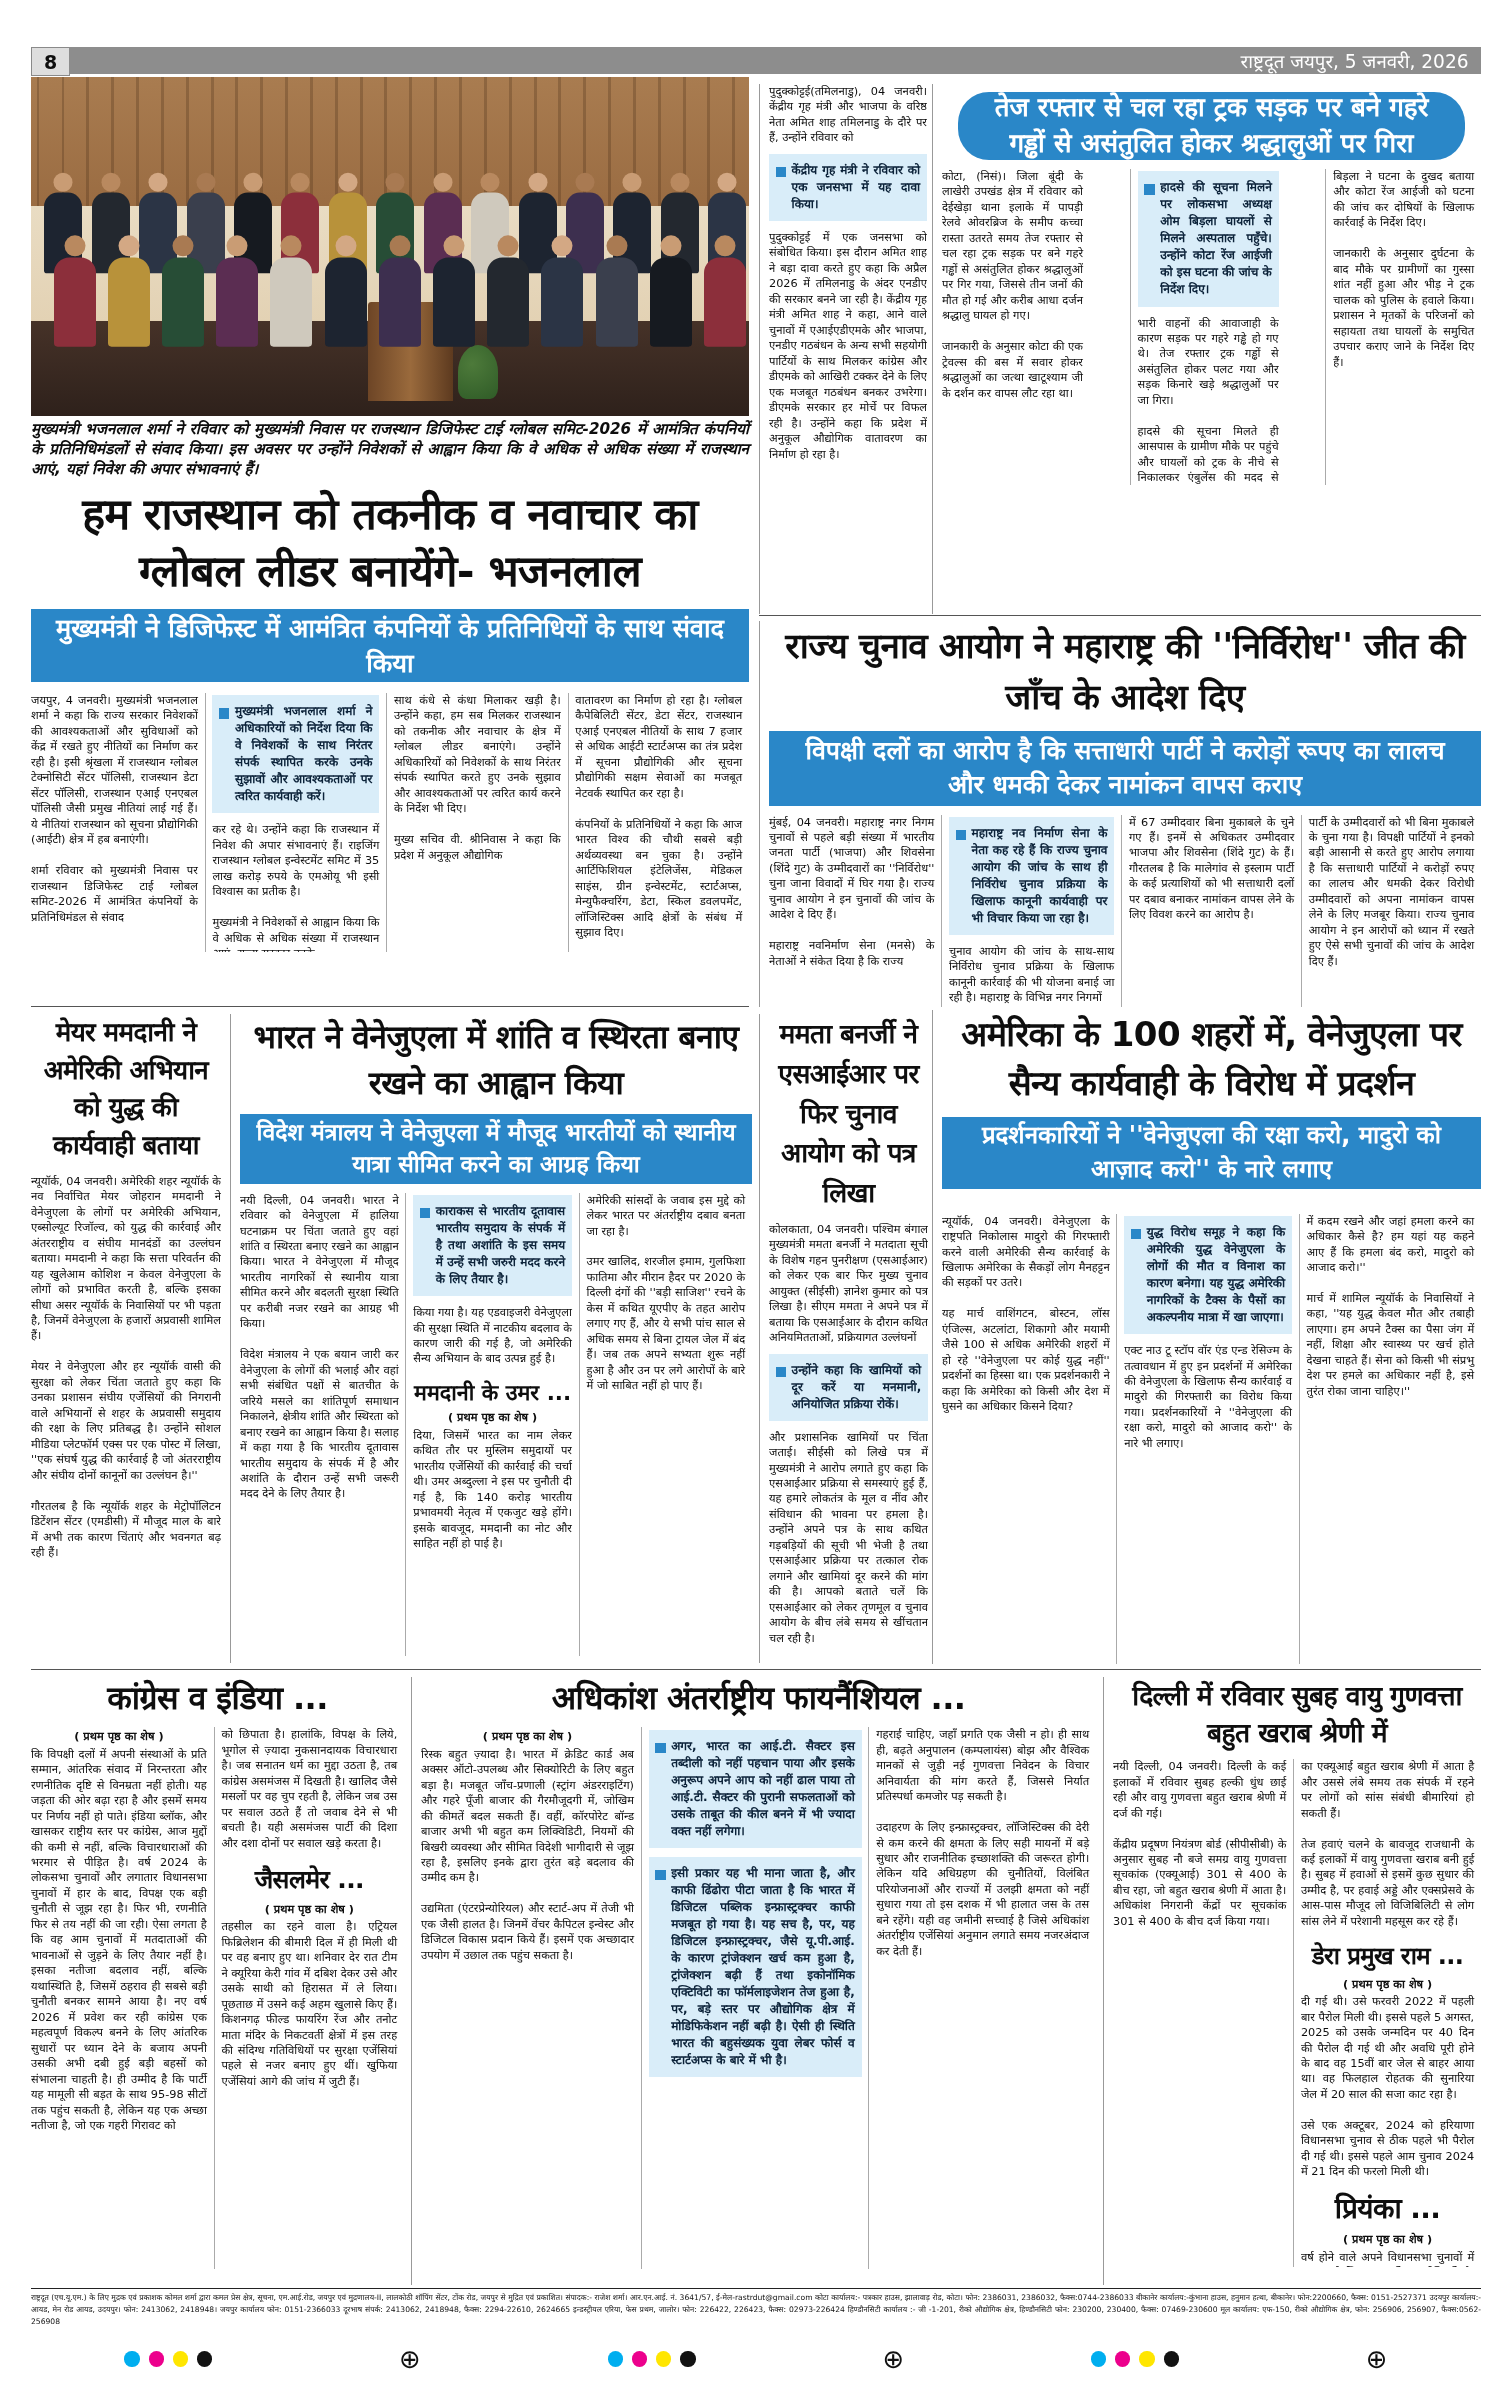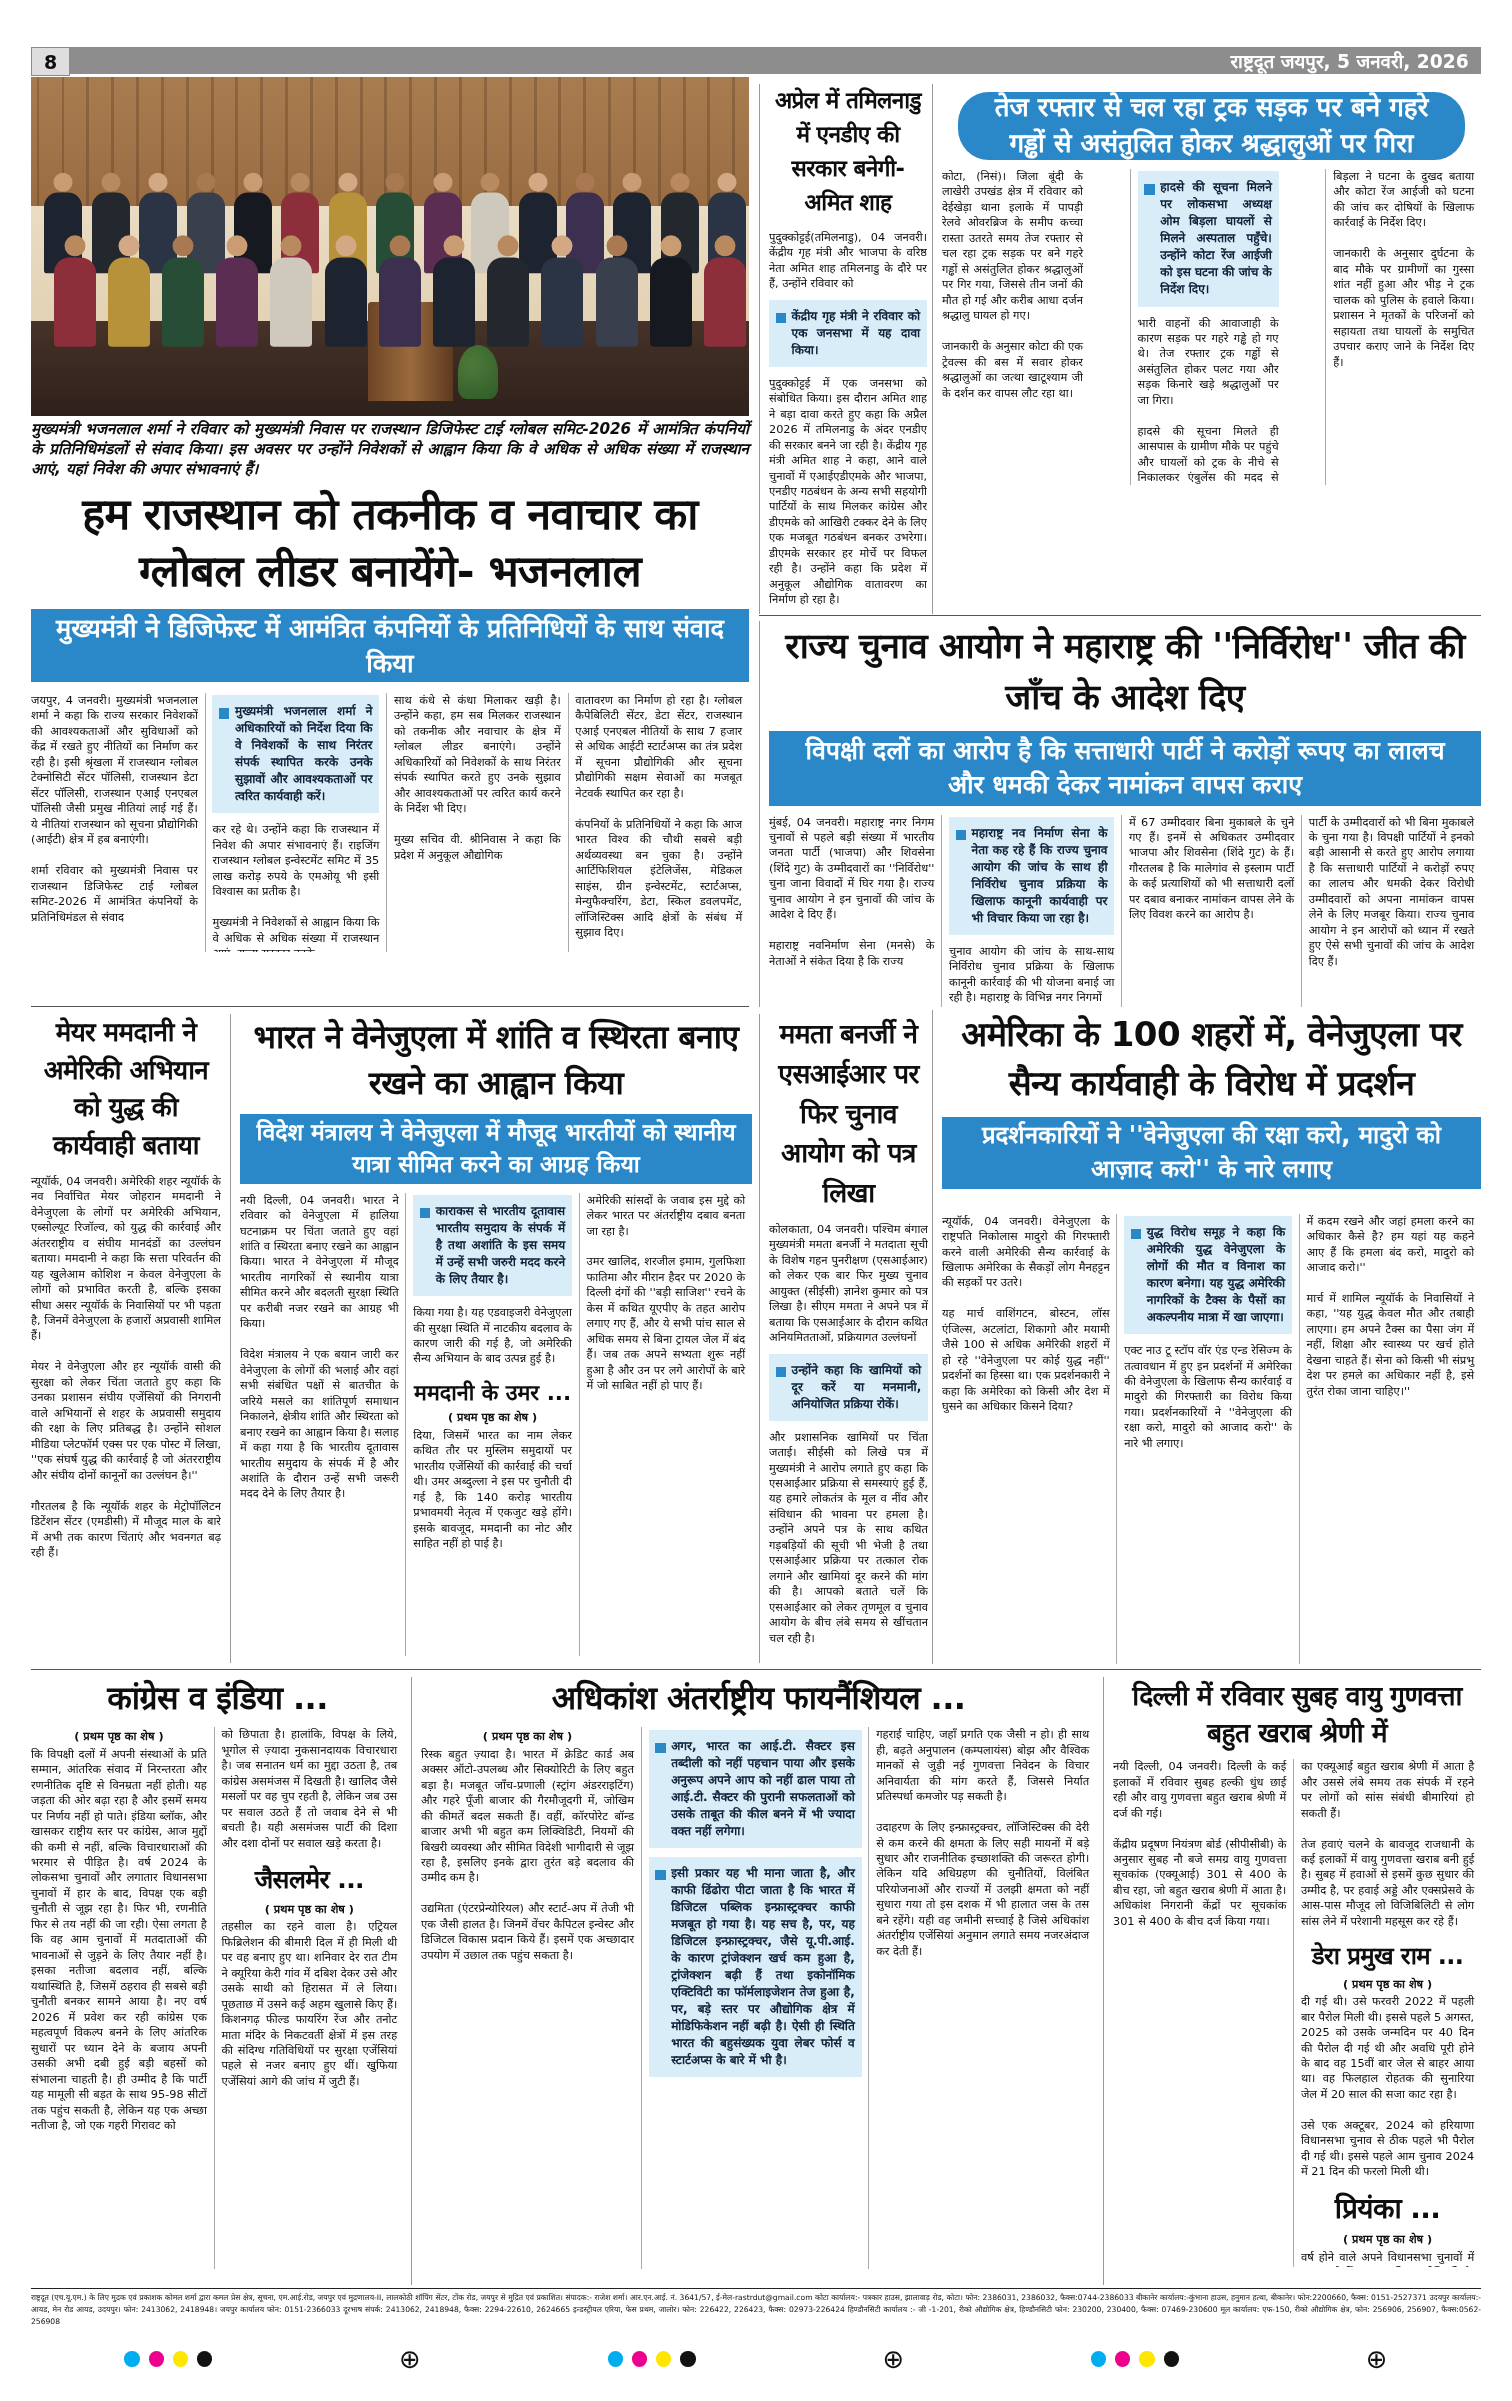--- a/index.html
+++ b/index.html
@@ -5,21 +5,21 @@
   html,body{margin:0;padding:0;background:#ffffff;}
   #page{position:relative;width:1512px;height:2401px;background:#fff;
         font-family:"DejaVu Sans", sans-serif;color:#0e0e0e;overflow:hidden;}
   .abs{position:absolute;}
   
   .pagenum{position:absolute;left:31px;top:47px;width:37px;height:27px;background:#dedede;
            border:0.6px solid #8a8a8a;display:flex;align-items:center;justify-content:center;
            font-size:19px;font-weight:700;}
   .masthead{position:absolute;left:69px;top:47px;width:1412px;height:27px;background:#8d8d8d;
             color:#fff;display:flex;align-items:center;justify-content:flex-end;
-            padding-right:12.4px;box-sizing:border-box;font-size:18.6px;font-weight:700;}
+            padding-right:12.4px;box-sizing:border-box;font-size:18.6px;font-weight:400;}
   
   .photo{position:absolute;left:31px;top:77px;width:718px;height:339px;overflow:hidden;
          background:linear-gradient(#a97c50 0%,#9a6c42 38%,#e9dcc3 38%,#e3d2b4 72%,#463228 72%,#2e211b 100%);}
   .plank{position:absolute;top:0;height:38%;width:2.8px;background:rgba(60,35,15,.25);}
   .person{position:absolute;width:42px;}
   .person .head{width:20.3px;height:20.3px;border-radius:50%;margin:0 auto;}
   .person .body{width:40px;height:85px;border-radius:14.7px 14.7px 3.4px 3.4px;margin:1.1px auto 0;}
   .podium{position:absolute;left:337px;bottom:14.7px;width:85px;height:99px;
           background:linear-gradient(90deg,#6d4526,#9a6a3c 50%,#5d3a1f);border-radius:3.4px 3.4px 0 0;}
   .plant{position:absolute;left:427px;bottom:17px;width:40px;height:54px;border-radius:50% 50% 20% 20%;
@@ -235,21 +235,20 @@
         </div>
       <div class="col">
           <div class="bt">वातावरण का निर्माण हो रहा है। ग्लोबल कैपेबिलिटी सेंटर, डेटा सेंटर, राजस्थान एआई एनएबल नीतियों के साथ 7 हजार से अधिक आईटी स्टार्टअप्स का तंत्र प्रदेश में सूचना प्रौद्योगिकी और सूचना प्रौद्योगिकी सक्षम सेवाओं का मजबूत नेटवर्क स्थापित कर रहा है।
 
 कंपनियों के प्रतिनिधियों ने कहा कि आज भारत विश्व की चौथी सबसे बड़ी अर्थव्यवस्था बन चुका है। उन्होंने आर्टिफिशियल इंटेलिजेंस, मेडिकल साइंस, ग्रीन इन्वेस्टमेंट, स्टार्टअप्स, मेन्युफैक्चरिंग, डेटा, स्किल डवलपमेंट, लॉजिस्टिक्स आदि क्षेत्रों के संबंध में सुझाव दिए।</div>
         </div>
     </div>
   </div>
 
   <div class="story rule-l" style="left:759px;top:84px;width:168px;height:530px;">
-    <div class="hl" style="font-size:22.6px;line-height:1.5;margin-bottom:10.2px;">अप्रेल में तमिलनाडु में एनडीए की सरकार बनेगी-अमित शाह</div>
     <div class="bt">पुदुक्कोट्टई(तमिलनाडु),  04 जनवरी। केंद्रीय गृह मंत्री और भाजपा के वरिष्ठ नेता अमित शाह तमिलनाडु के दौरे पर हैं, उन्होंने रविवार को</div>
     <div class="callout" style="margin-top:8px;">
       <span class="sq"></span>
       <p>केंद्रीय गृह मंत्री ने रविवार को एक जनसभा में यह दावा किया।</p>
     </div>
     <div class="bt">पुदुक्कोट्टई में एक जनसभा को संबोधित किया। इस दौरान अमित शाह ने बड़ा दावा करते हुए कहा कि अप्रैल 2026 में तमिलनाडु के अंदर एनडीए की सरकार बनने जा रही है। केंद्रीय गृह मंत्री अमित शाह ने कहा, आने वाले चुनावों में एआईएडीएमके और भाजपा, एनडीए गठबंधन के अन्य सभी सहयोगी पार्टियों के साथ मिलकर कांग्रेस और डीएमके को आखिरी टक्कर देने के लिए एक मजबूत गठबंधन बनकर उभरेगा। डीएमके सरकार हर मोर्चे पर विफल रही है। उन्होंने कहा कि प्रदेश में अनुकूल औद्योगिक वातावरण का निर्माण हो रहा है।</div>
   </div>
 
   <div class="story rule-l" style="left:932px;top:84px;width:549px;height:530px;">
     <div class="bluebar" style="height:68px;font-size:26px;line-height:1.38;margin:8px 16px 9px;border-radius:31px;">तेज रफ्तार से चल रहा ट्रक सड़क पर बने गहरे गड्ढों से असंतुलित होकर श्रद्धालुओं पर गिरा</div>

